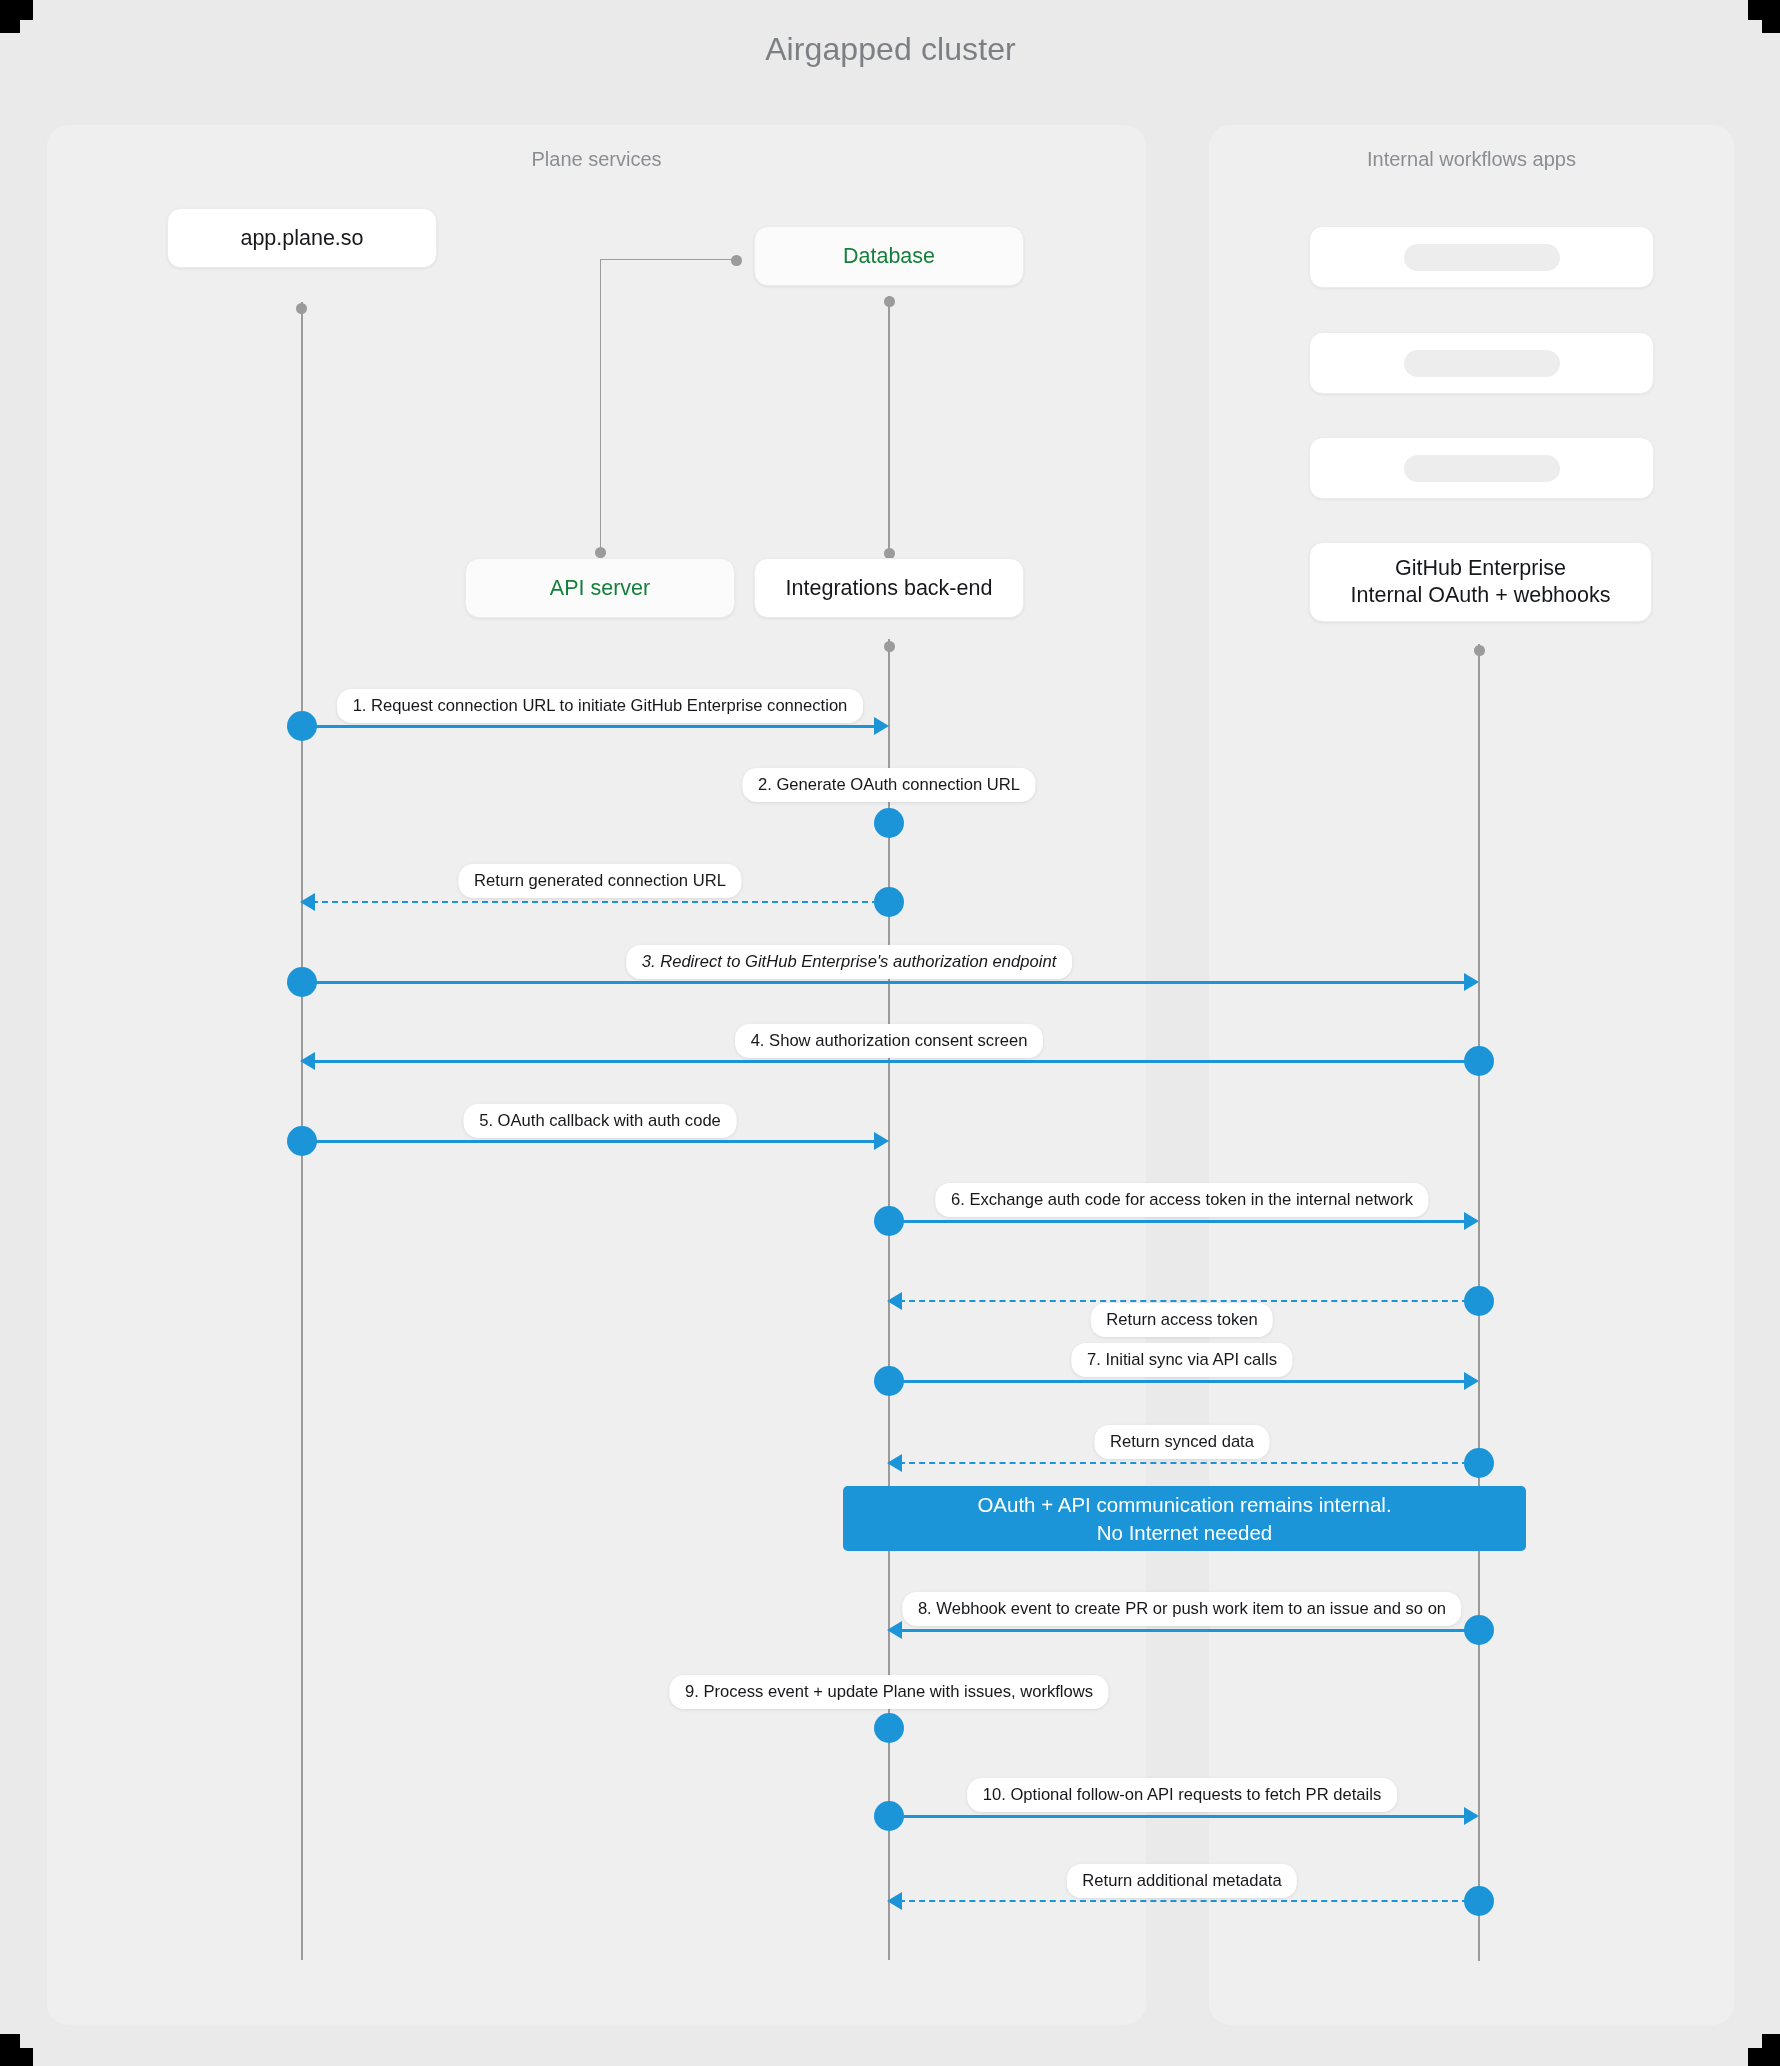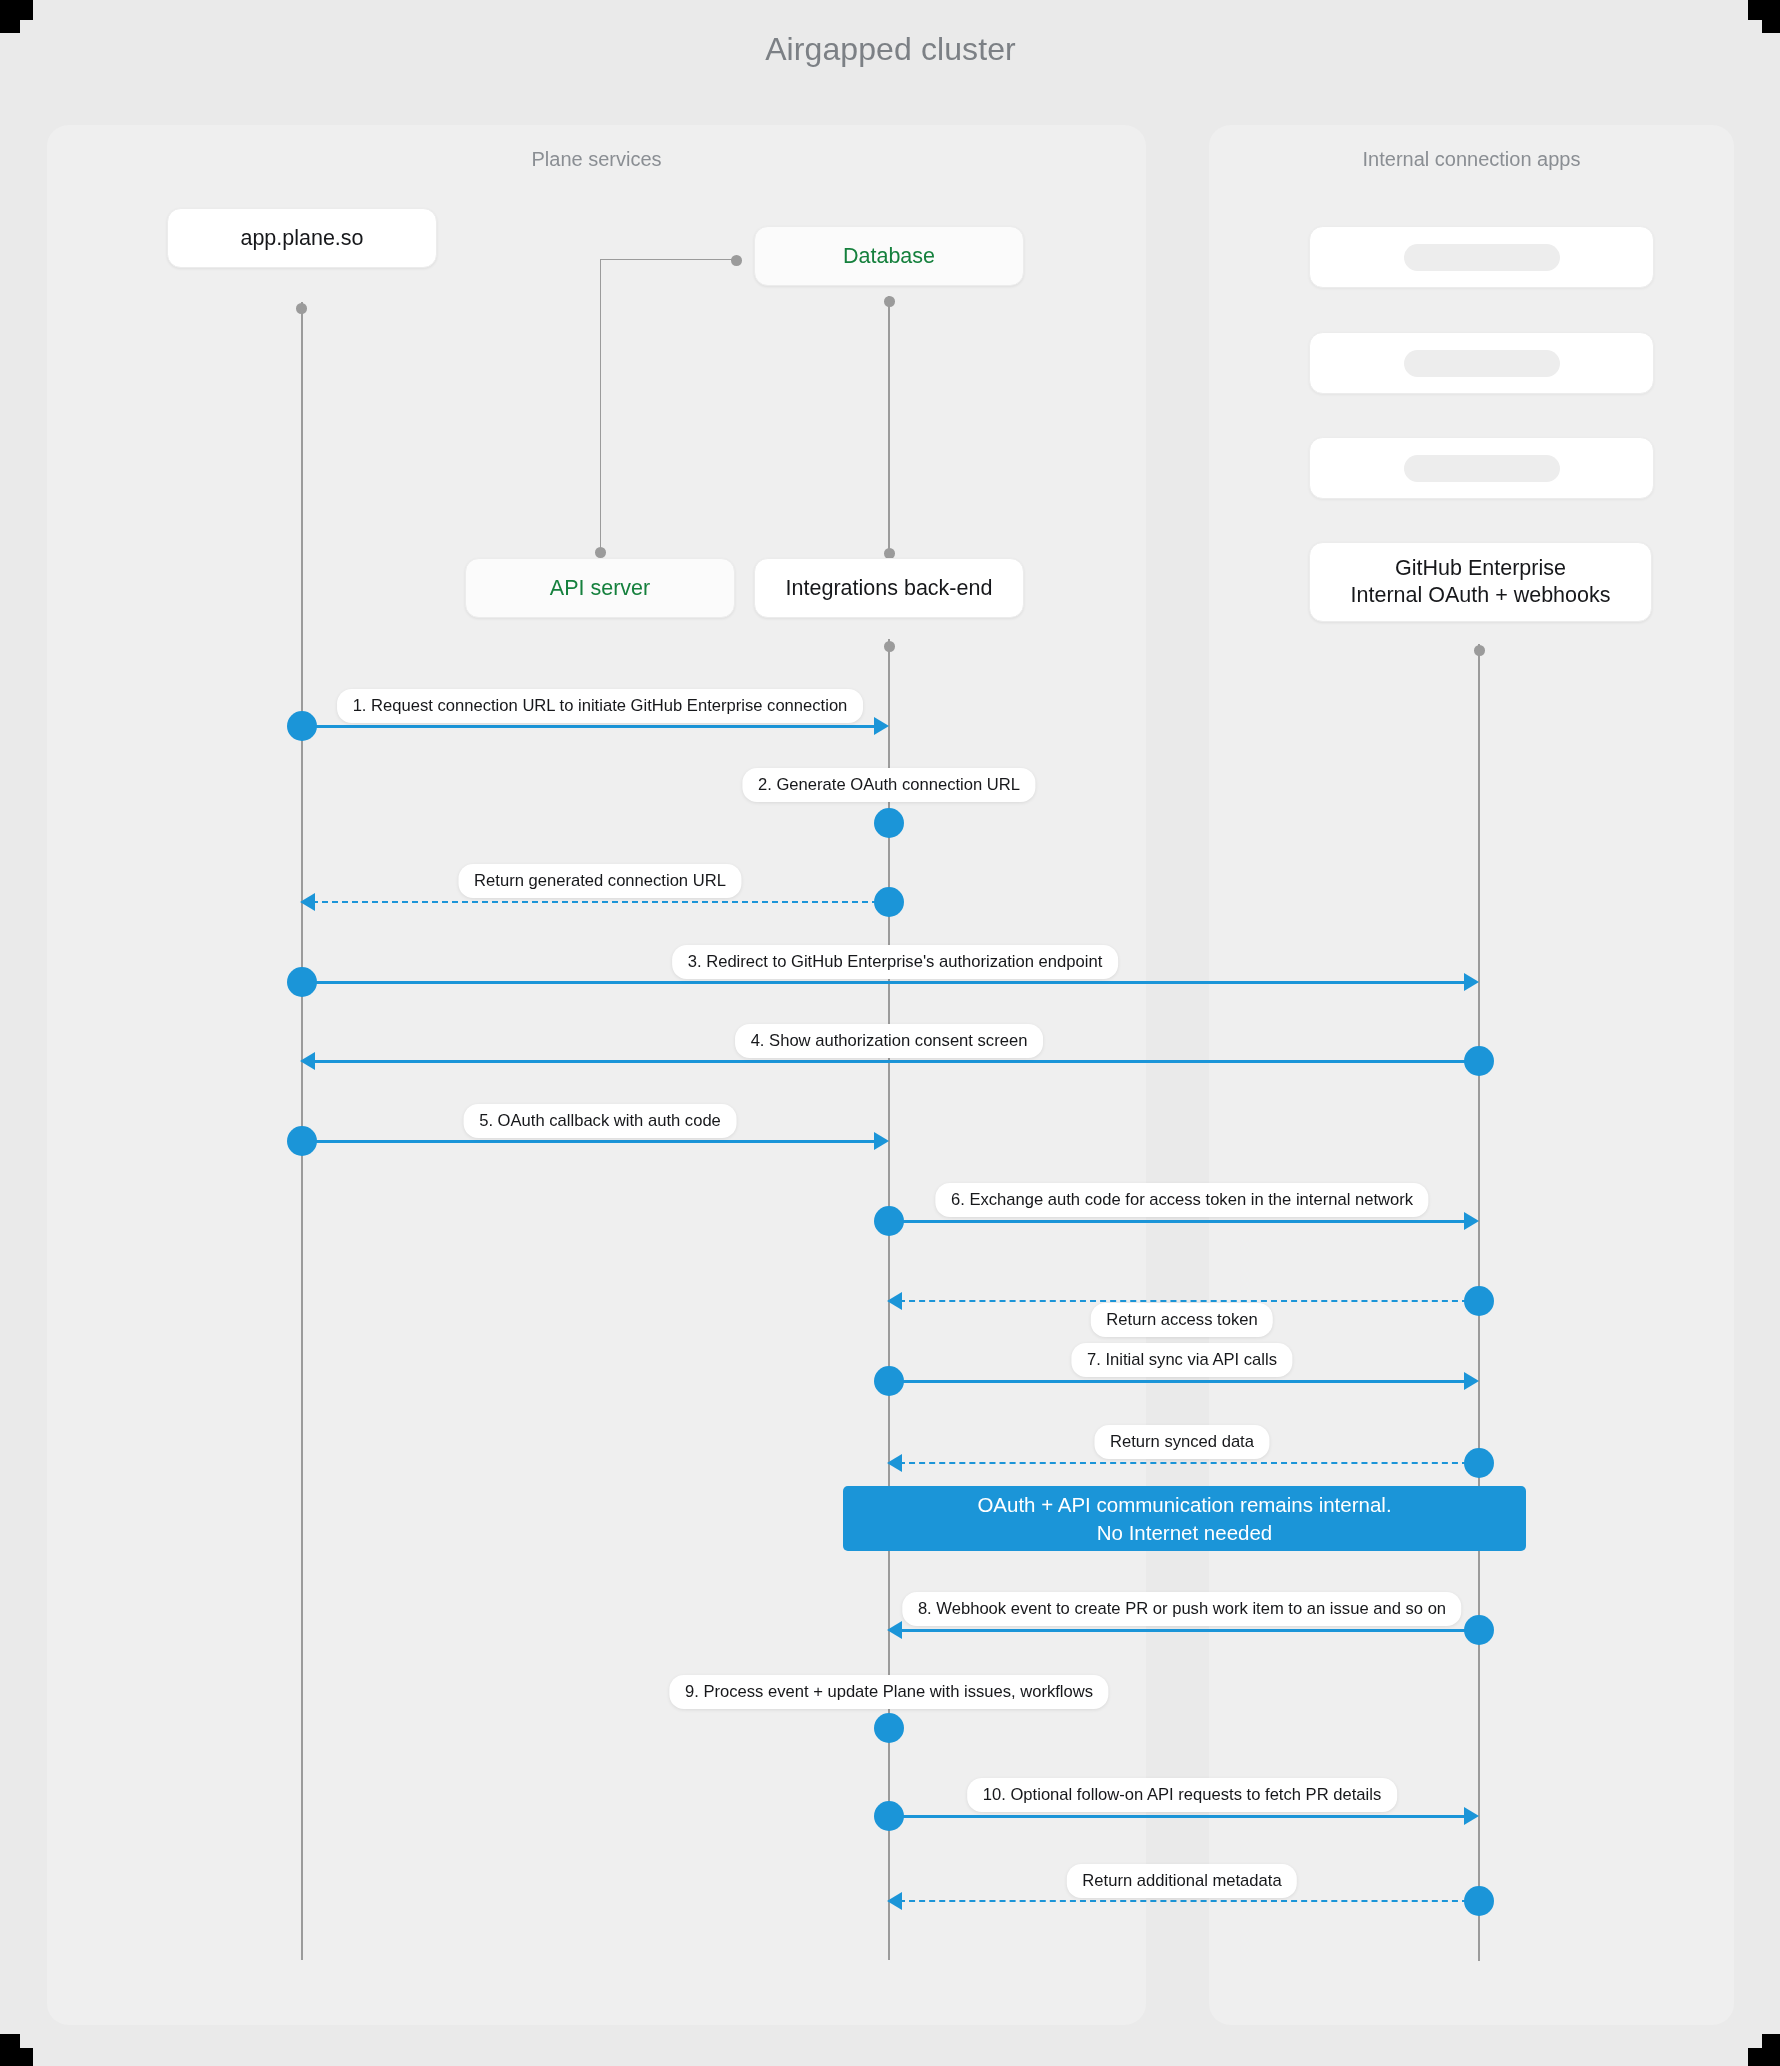--- a/index.html
+++ b/index.html
@@ -128,21 +128,21 @@
   <div class="cropmark cm-bl-v"></div>
   <div class="cropmark cm-br-h"></div>
   <div class="cropmark cm-br-v"></div>
 
   <div class="diagram-title">Airgapped cluster</div>
 
   <div class="panel" id="panel-plane">
     <div class="panel-title">Plane services</div>
   </div>
   <div class="panel" id="panel-internal">
-    <div class="panel-title">Internal connection apps</div>
+    <div class="panel-title">Internal workflows apps</div>
   </div>
 
   <div class="lifeline" style="left:301px;top:302px;height:1658px;"></div>
   <div class="ll-dot" style="left:296px;top:303px;"></div>
 
   <div class="lifeline" style="left:888px;top:296px;height:263px;"></div>
   <div class="ll-dot" style="left:884px;top:296px;"></div>
   <div class="ll-dot" style="left:884px;top:548px;"></div>
 
   <div class="lifeline" style="left:888px;top:639px;height:1321px;"></div>
@@ -190,21 +190,21 @@
   <div class="arrowhead right" style="left:874px;top:717px;"></div>
 
   <div class="msg-label" style="left:889px;top:768px;">2. Generate OAuth connection URL</div>
   <div class="act-dot" style="left:874px;top:808px;"></div>
 
   <div class="msg-label" style="left:600px;top:864px;">Return generated connection URL</div>
   <div class="act-dot" style="left:874px;top:887px;"></div>
   <div class="msg-line dashed" style="left:312px;top:901px;width:566px;"></div>
   <div class="arrowhead left" style="left:300px;top:893px;"></div>
 
-  <div class="msg-label" style="left:895px;top:945px;">3. Redirect to GitHub Enterprise's authorization endpoint</div>
+  <div class="msg-label" style="left:849px;top:945px;font-style:italic;">3. Redirect to GitHub Enterprise's authorization endpoint</div>
   <div class="act-dot" style="left:287px;top:967px;"></div>
   <div class="msg-line" style="left:302px;top:981px;width:1165px;"></div>
   <div class="arrowhead right" style="left:1464px;top:973px;"></div>
 
   <div class="msg-label" style="left:889px;top:1024px;">4. Show authorization consent screen</div>
   <div class="act-dot" style="left:1464px;top:1046px;"></div>
   <div class="msg-line" style="left:312px;top:1060px;width:1165px;"></div>
   <div class="arrowhead left" style="left:300px;top:1052px;"></div>
 
   <div class="msg-label" style="left:600px;top:1104px;">5. OAuth callback with auth code</div>

